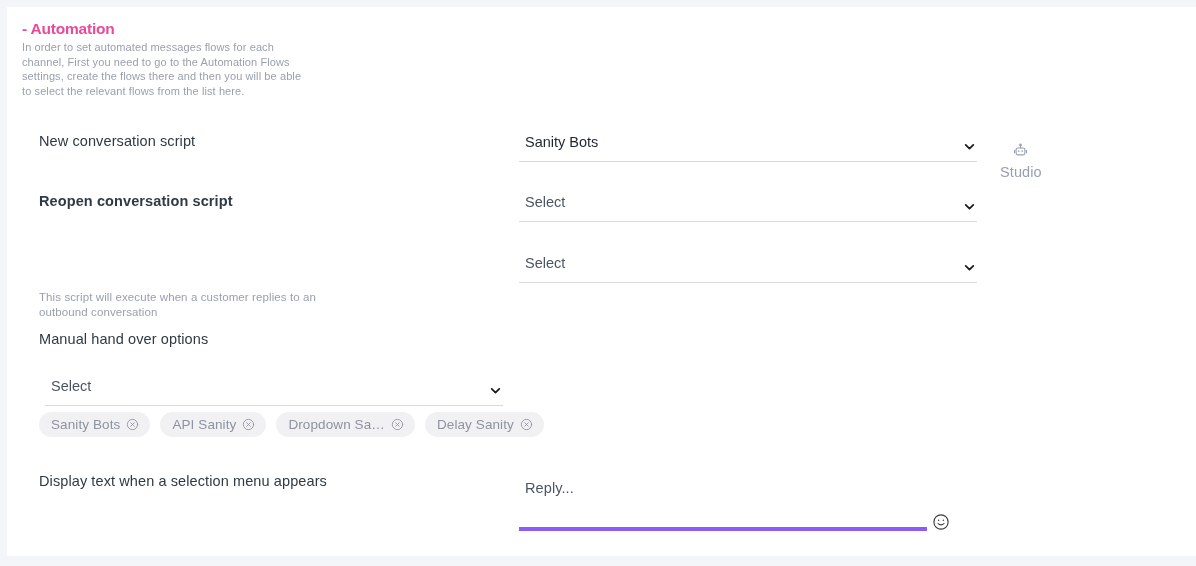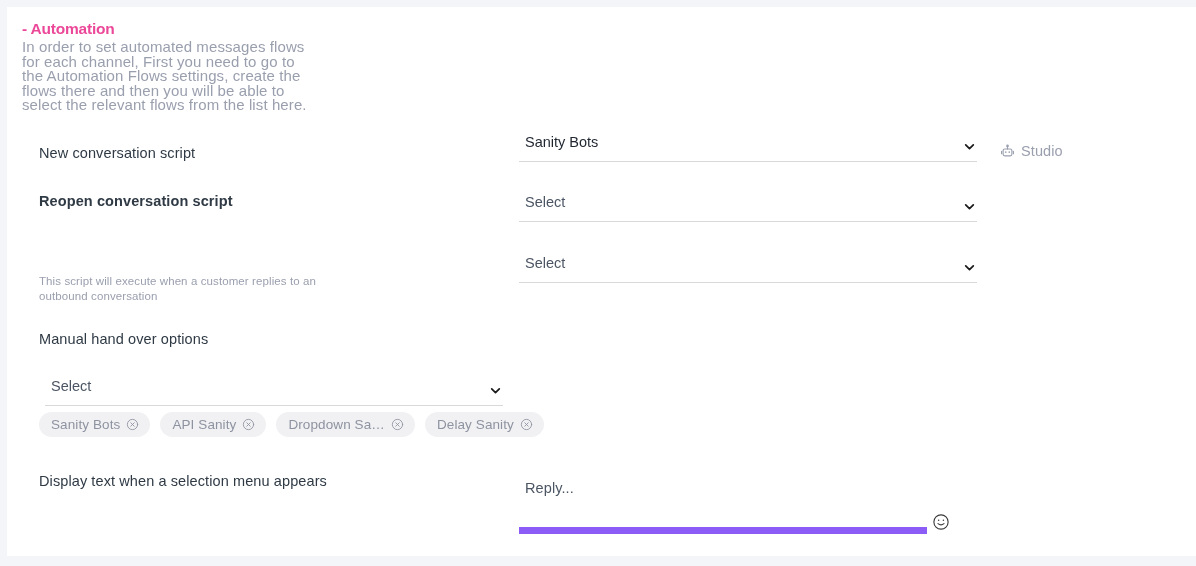--- a/index.html
+++ b/index.html
@@ -32,21 +32,21 @@
     font-size: 15.5px;
     font-weight: bold;
     color: #ec4899;
     letter-spacing: -0.2px;
   }
   .section-desc {
     position: absolute;
     left: 15px;
     top: 33px;
     width: 290px;
-    font-size: 15px;
+    font-size: 11px;
     line-height: 14.5px;
     color: #9a9fae;
     letter-spacing: 0.1px;
   }
 
   
   .row-label {
     position: absolute;
     left: 32px;
     font-size: 14.5px;
@@ -55,20 +55,21 @@
     white-space: nowrap;
   }
   .row-sublabel {
     position: absolute;
     left: 32px;
     width: 300px;
     font-size: 11.5px;
     line-height: 15px;
     color: #9a9fae;
     letter-spacing: 0.1px;
+    margin-top: 16px;
   }
 
   
   .uselect {
     position: absolute;
     border: 0;
     border-bottom: 1px solid #d9d9d9;
     background: transparent;
     font-family: "Liberation Sans", sans-serif;
     font-size: 14.5px;
@@ -122,36 +123,37 @@
   .studio {
     position: absolute;
     left: 993px;
     top: 136px;
     display: flex;
     align-items: center;
     gap: 6px;
     font-size: 14.5px;
     color: #9a9fae;
     letter-spacing: 0.1px;
+    flex-direction: column;
   }
   .studio-icon {
     width: 15px;
     height: 15px;
     flex: 0 0 auto;
   }
   .studio-icon svg { display:block; width:15px; height:15px; }
 
   
   .reply-wrap {
     position: absolute;
     left: 512px;
     top: 470px;
     width: 408px;
     height: 50px;
-    border-bottom: 7px solid #8b5cf6;
+    border-bottom: 4px solid #8b5cf6;
   }
   .reply-text {
     position: absolute;
     left: 6px;
     top: 3px;
     font-size: 14.5px;
     color: #4b5563;
     letter-spacing: 0.1px;
   }
   .emoji-btn {
@@ -164,21 +166,21 @@
   .emoji-btn svg { display: block; width: 18px; height: 18px; }
 </style>
 </head>
 <body>
 
 <div class="card">
 
   <div class="section-title">- Automation</div>
   <div class="section-desc">In order to set automated messages flows for each channel, First you need to go to the Automation Flows settings, create the flows there and then you will be able to select the relevant flows from the list here.</div>
 
-  <div class="row-label" style="top:126px;margin-top:12px;">New conversation script</div>
+  <div class="row-label" style="top:126px;">New conversation script</div>
   <select class="uselect filled" style="left:512px; top:123px; width:458px; height:32px;">
     <option>Sanity Bots</option>
   </select>
   <span class="chev" style="left:956px; top:133px;">
     <svg viewBox="0 0 24 24" fill="none" stroke="#1b1b1b" stroke-width="3.2" stroke-linecap="round" stroke-linejoin="round">
         <polyline points="5,9 12,16 19,9"></polyline>
       </svg>
   </span>
 
   <div class="studio">

